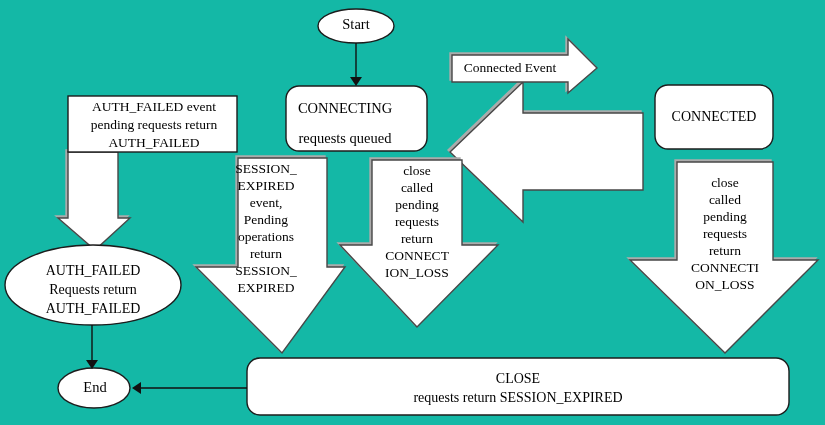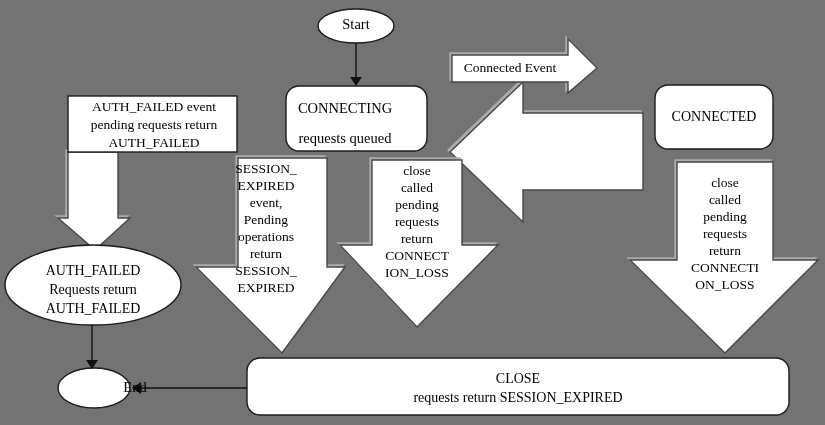--- a/index.html
+++ b/index.html
@@ -1,19 +1,19 @@
 <!DOCTYPE html>
 <html><head>
 <meta charset="utf-8">
 <style>
   html,body{margin:0;padding:0;background:#ffffff;}
   .canvas{
     position:relative;
     width:825px;height:425px;
-    background:#737373;
+    background:#14b8a6;
     font-family:"Liberation Serif","DejaVu Serif",serif;
     color:#000;
     overflow:hidden;
     text-decoration:underline;
   }
   svg{position:absolute;left:0;top:0;}
   .node-shape{fill:#ffffff;stroke:#1c1c1c;stroke-width:1.4;}
   .block-arrow{
     fill:#ffffff;stroke:#474747;stroke-width:1.4;
     filter:drop-shadow(-2px -2px 0 #ababab);
@@ -32,21 +32,21 @@
   .lbl-connecting{left:287px;top:93px;width:116px;font-size:14.5px;line-height:30px;}
   .lbl-connected-event{left:452px;top:59px;width:116px;}
   .lbl-connected{left:655px;top:108px;width:118px;font-size:14px;}
   .lbl-disconnected{left:468px;top:119px;width:192px;line-height:18px;}
   .lbl-auth-event{left:73px;top:98px;width:162px;text-align:center;line-height:18px;}
   .lbl-auth-state{left:13px;top:261px;width:160px;font-size:14px;line-height:19px;}
   .lbl-session{left:206px;top:160px;width:120px;}
   .lbl-close-mid{left:357px;top:162px;width:120px;}
   .lbl-close-right{left:665px;top:174px;width:120px;}
   .lbl-close{left:247px;top:369px;width:542px;font-size:14px;line-height:19px;}
-  .lbl-end{left:57px;top:379px;width:76px;font-size:14.5px;padding-left:40px;}
+  .lbl-end{left:57px;top:379px;width:76px;font-size:14.5px;}
 </style>
 </head>
 <body>
 
 <div class="canvas">
 
   <svg width="825" height="425" viewBox="0 0 825 425">
 
     <polygon class="block-arrow" points="450,152 523,82 523,113 643,113 643,190 523,190 523,222"></polygon>
     <polygon class="block-arrow" points="452,55 568,55 568,39 597,68 568,93 568,82 452,82"></polygon>

